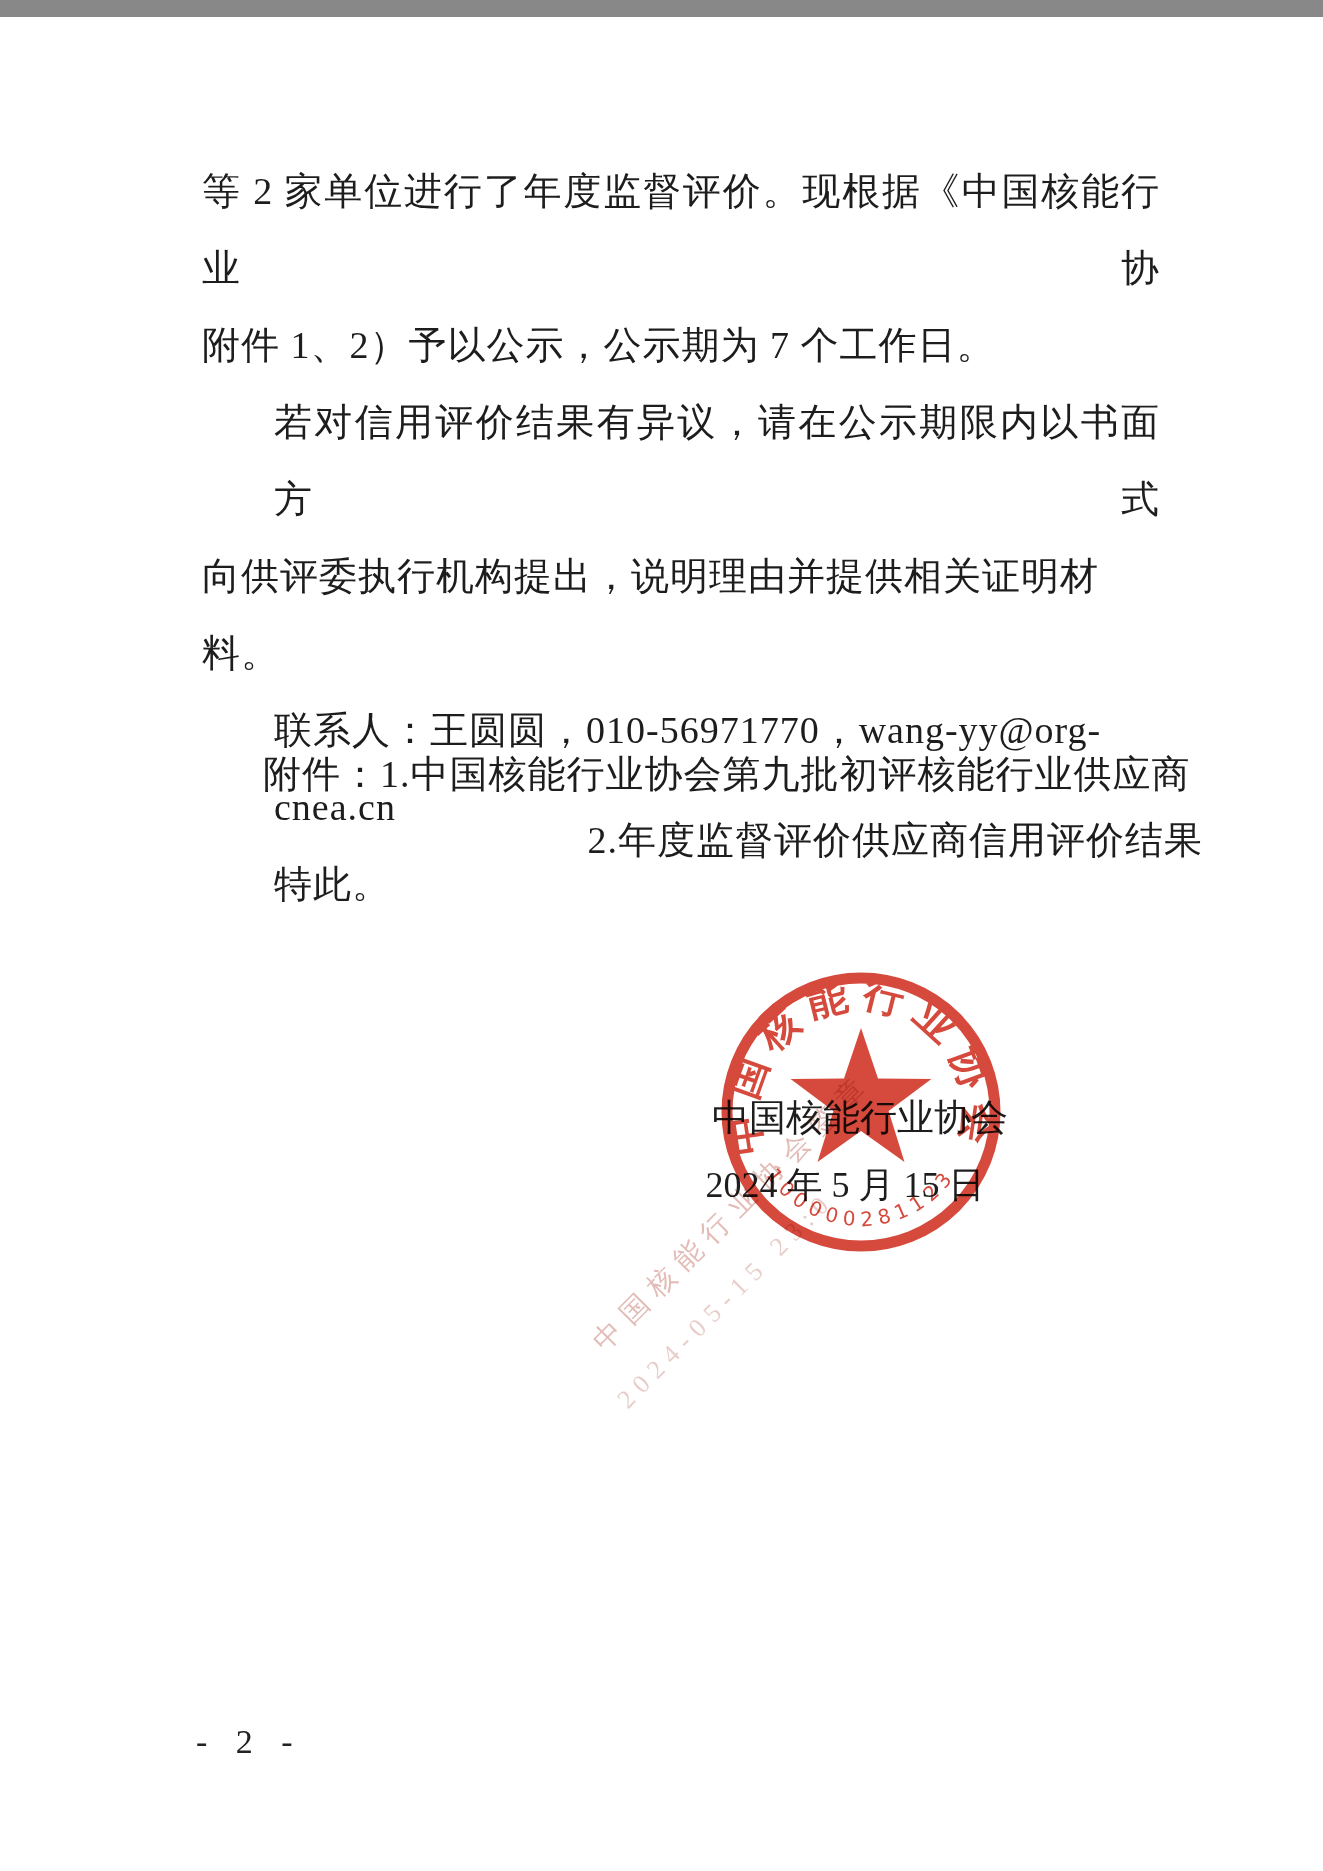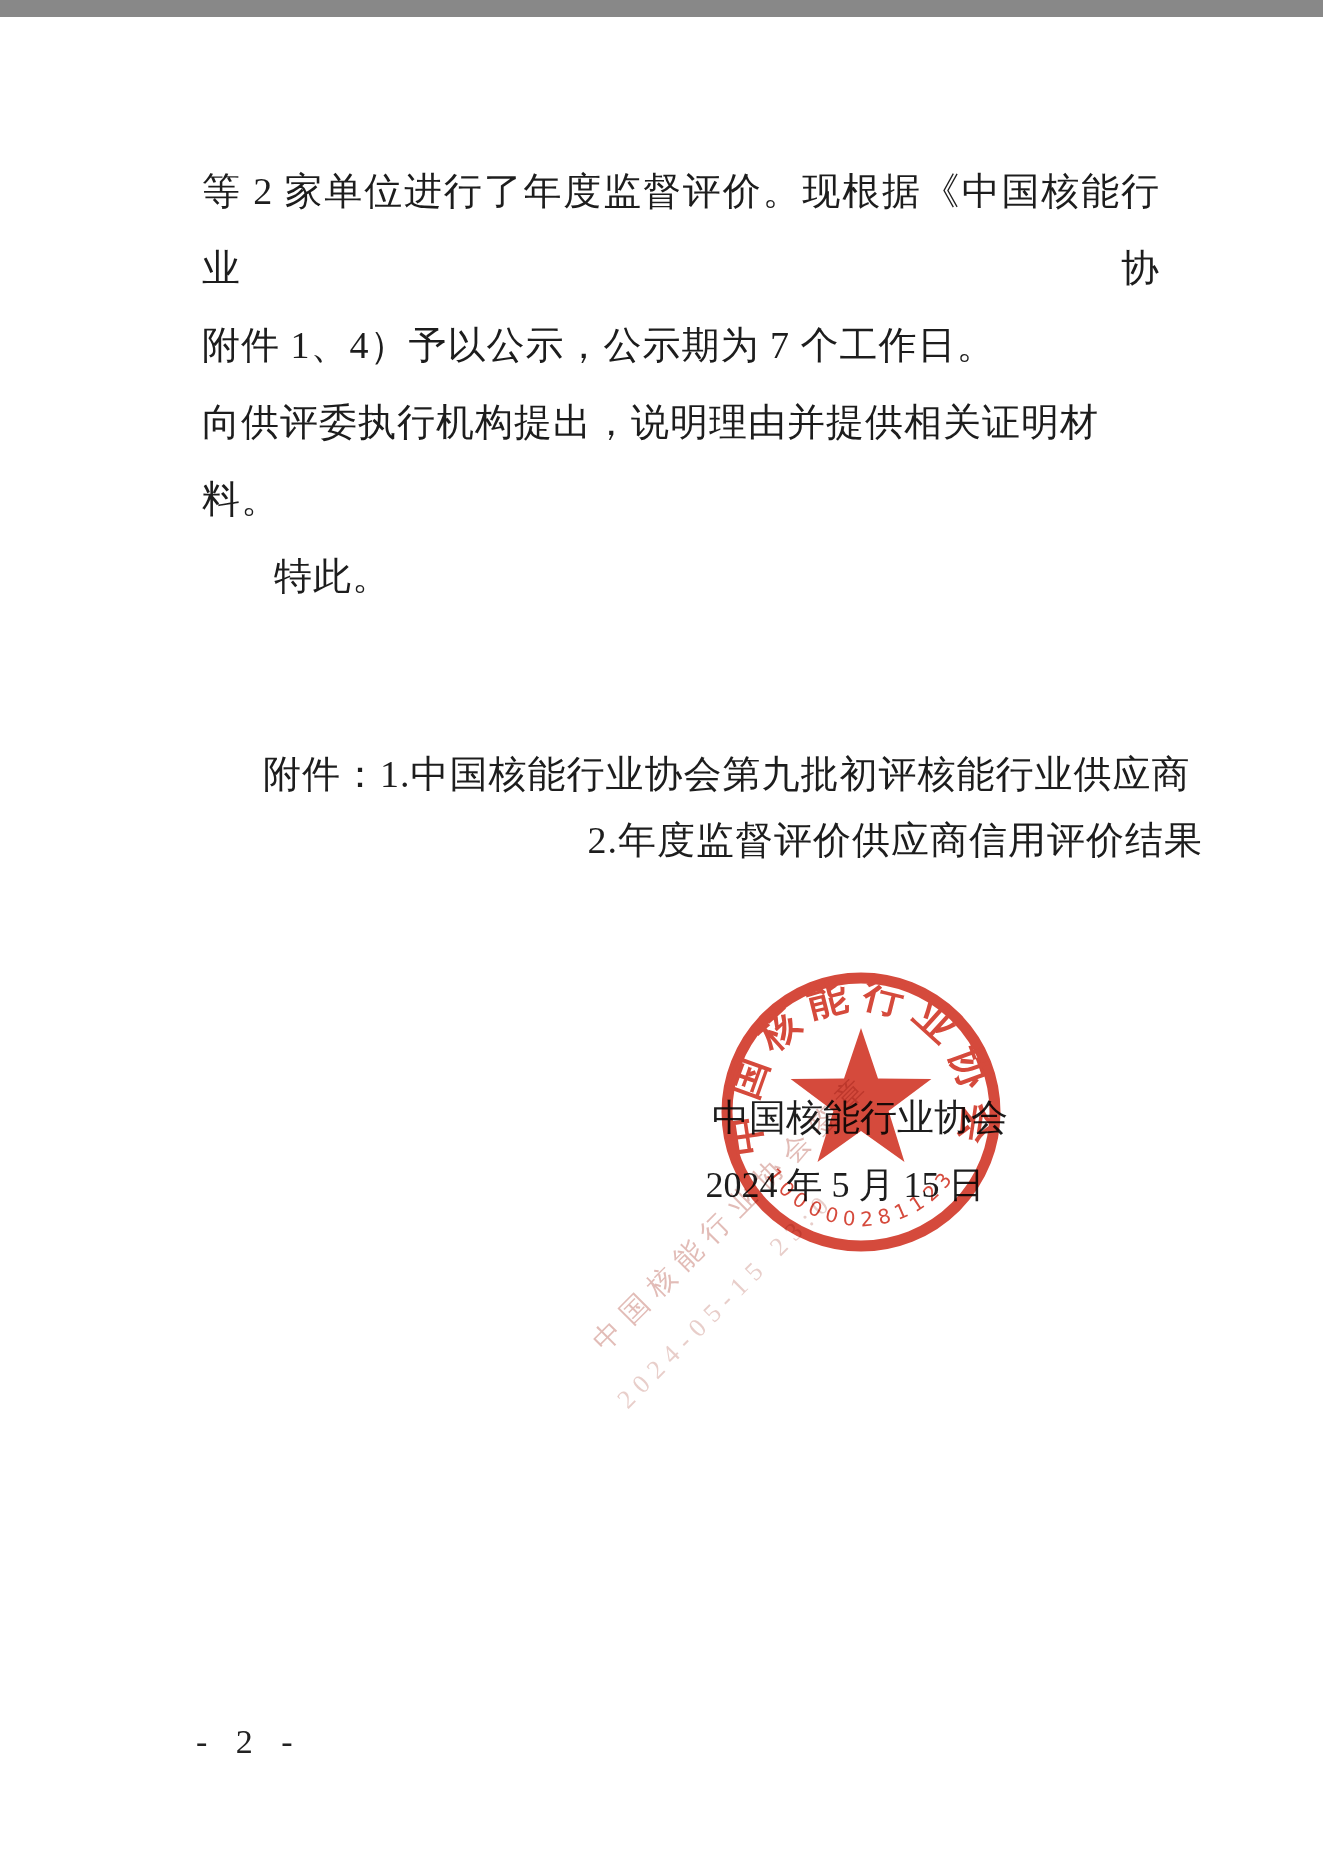--- a/index.html
+++ b/index.html
@@ -113,22 +113,24 @@
     white-space: nowrap;
   }
 </style>
 </head>
 <body>
 
 <div class="page">
 
   <div class="body-block">
     <div class="line justify">等 2 家单位进行了年度监督评价。现根据《中国核能行业协</div>
-    <div class="line">附件 1、4）予以公示，公示期为 7 个工作日。</div>
+    <div class="line">附件 1、2）予以公示，公示期为 7 个工作日。</div>
+    <div class="line justify indent-2">若对信用评价结果有异议，请在公示期限内以书面方式</div>
     <div class="line">向供评委执行机构提出，说明理由并提供相关证明材料。</div>
+    <div class="line indent-2">联系人：王圆圆，010-56971770，wang-yy@org-cnea.cn</div>
     <div class="line indent-2">特此。</div>
   </div>
 
   <div class="attach-block">
     <div class="attach-line1">
       <span>附件：</span><span>1.中国核能行业协会第九批初评核能行业供应商</span>
     </div>
     <div class="attach-line3">2.年度监督评价供应商信用评价结果</div>
   </div>
 

